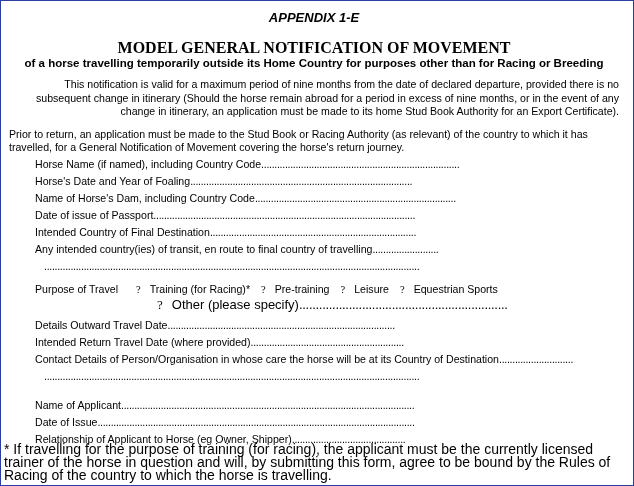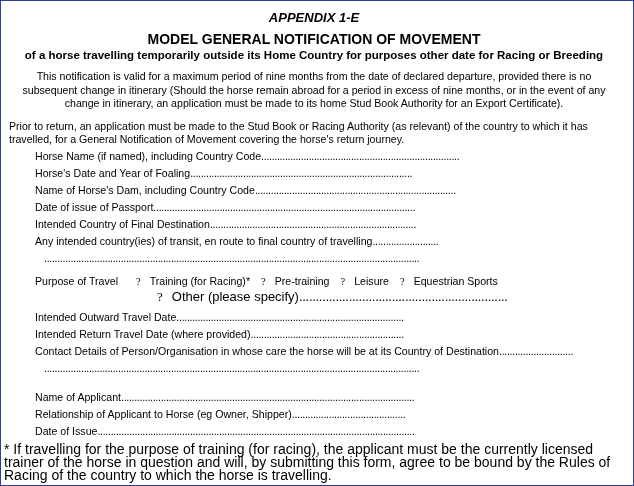--- a/index.html
+++ b/index.html
@@ -26,34 +26,35 @@
   .title-1 {
     font-style: italic;
     font-weight: bold;
     font-size: 13px;
     color: #000000;
     line-height: 16px;
     margin-top: 3px;
   }
   .title-2 {
     font-weight: bold;
-    font-size: 14px;
+    font-size: 16px;
     line-height: 15px;
-    margin-top: 6px;
+    margin-top: 14px;
+    font-family: Liberation Serif, serif;
   }
   .title-3 {
     font-weight: bold;
     font-size: 11.5px;
     line-height: 15px;
     margin-top: 1px;
   }
   .para {
     font-size: 10.6px;
     line-height: 13.6px;
-    text-align: center;
+    text-align: right;
     margin-top: 7px;
     padding: 0 2px;
   }
   .para2 {
     font-size: 10.6px;
     line-height: 13.6px;
     text-align: left;
     margin-top: 9px;
     padding: 0 2px;
   }
@@ -109,21 +110,21 @@
   .sep-space-sm { display: inline-block; width: 9px; }
 </style>
 </head>
 <body>
 
 <div id="page">
   <div class="inner">
 
     <div class="center title-1">APPENDIX 1-E</div>
     <div class="center title-2">MODEL GENERAL NOTIFICATION OF MOVEMENT</div>
-    <div class="center title-3">of a horse travelling temporarily outside its Home Country for purposes other date for Racing or Breeding</div>
+    <div class="center title-3">of a horse travelling temporarily outside its Home Country for purposes other than for Racing or Breeding</div>
 
     <div class="para">This notification is valid for  a maximum period of nine months from the date of declared departure,  provided there is no subsequent change in itinerary (Should the horse remain abroad for a period in excess of nine months, or in the event of any change in itinerary, an application must be made to its home Stud Book Authority for an Export Certificate).</div>
     <div class="para2">Prior to return, an application must be made to the Stud Book or Racing Authority (as relevant) of the country to which it has travelled, for a General Notification of Movement covering the horse's return journey.</div>
 
     <div class="fields">
       <div class="field-row"><span>Horse Name (if named), including Country Code</span><span class="dots">...........................................................................</span></div>
       <div class="field-row"><span>Horse's Date and Year of Foaling</span><span class="dots">....................................................................................</span></div>
       <div class="field-row"><span>Name of Horse's Dam, including Country Code</span><span class="dots">............................................................................</span></div>
       <div class="field-row"><span>Date of issue of Passport</span><span class="dots">...................................................................................................</span></div>
       <div class="field-row"><span>Intended Country of Final Destination</span><span class="dots">..............................................................................</span></div>
@@ -134,28 +135,28 @@
 
       <div class="purpose-row">
         <span>Purpose of Travel</span><span class="sep-space"></span><span class="qm">?</span><span class="sep-space-sm"></span><span class="opt">Training (for Racing)*</span><span class="sep-space-sm"></span><span class="qm">?</span><span class="sep-space-sm"></span><span class="opt">Pre-training</span><span class="sep-space-sm"></span><span class="qm">?</span><span class="sep-space-sm"></span><span class="opt">Leisure</span><span class="sep-space-sm"></span><span class="qm">?</span><span class="sep-space-sm"></span><span class="opt">Equestrian Sports</span>
       </div>
       <div class="purpose-row2">
         <span class="qm">?</span><span class="sep-space-sm"></span><span>Other (please specify)</span><span class="dots">...............................................................</span>
       </div>
 
       <div class="gap-sm"></div>
 
-      <div class="field-row"><span>Intended Outward Travel Date</span><span class="dots">......................................................................................</span></div>
+      <div class="field-row"><span>Details Outward Travel Date</span><span class="dots">......................................................................................</span></div>
       <div class="field-row"><span>Intended Return Travel Date (where provided)</span><span class="dots">..........................................................</span></div>
       <div class="field-row"><span>Contact Details of Person/Organisation in whose care the horse will be at its Country of Destination</span><span class="dots">............................</span></div>
       <div class="blankline dots">..............................................................................................................................................</div>
 
       <div class="gap-md"></div>
 
       <div class="field-row"><span>Name of Applicant</span><span class="dots">...............................................................................................................</span></div>
+      <div class="field-row"><span>Date of Issue</span><span class="dots">........................................................................................................................</span></div>
       <div class="field-row"><span>Relationship of Applicant to Horse (eg Owner, Shipper)</span><span class="dots">...........................................</span></div>
-      <div class="field-row"><span>Date of Issue</span><span class="dots">........................................................................................................................</span></div>
     </div>
 
   </div>
 
   <div class="footnote">* If travelling for the purpose of training (for racing), the applicant must be the currently licensed trainer of the horse in question and will, by submitting this form, agree to be bound by the Rules of Racing of the country to which the horse is travelling.</div>
 </div>
 
 </body></html>

